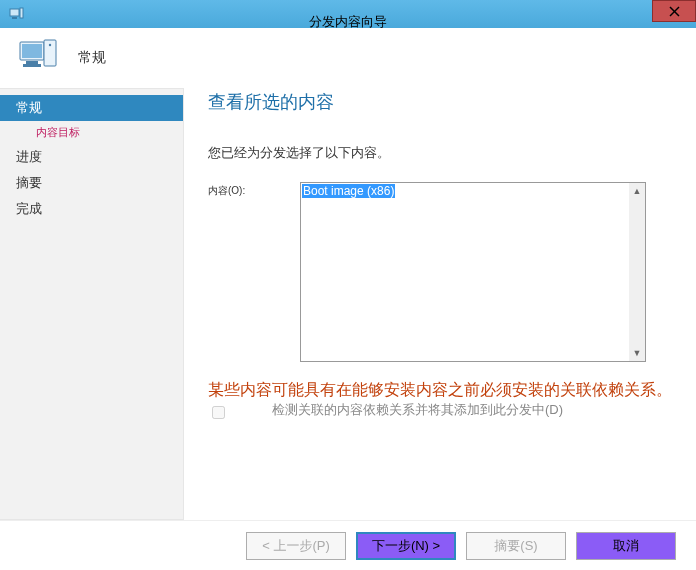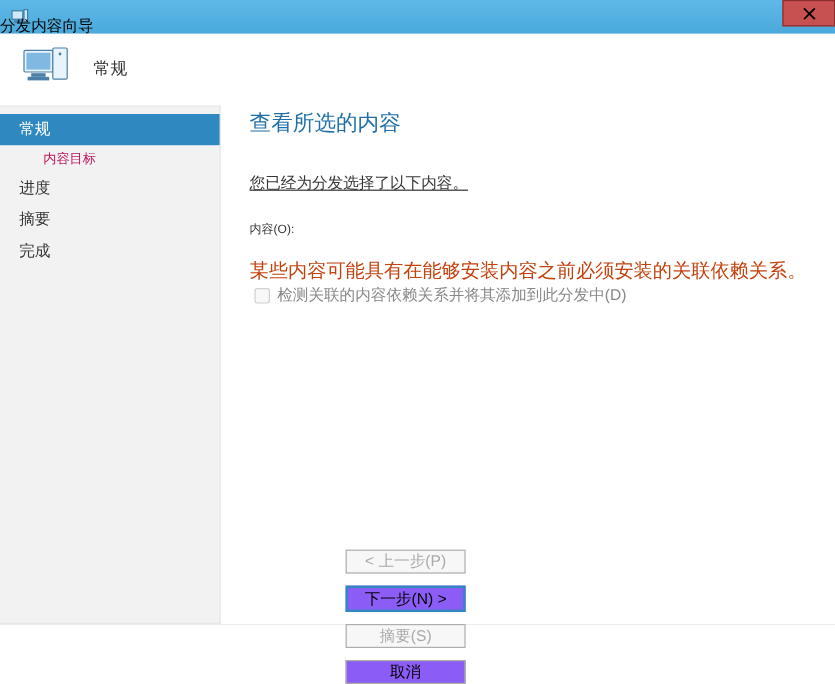--- a/index.html
+++ b/index.html
@@ -1,49 +1,49 @@
 <!DOCTYPE html>
 <html><head>
 <meta charset="utf-8">
 <style>
 * { box-sizing: border-box; margin: 0; padding: 0; font-family: "Microsoft YaHei", "SimSun", Arial, sans-serif; }
 html, body { width: 696px; height: 570px; background: #fff; overflow: hidden; }
 
 .titlebar { height: 28px; background: linear-gradient(#5fb9e8, #4aa9db); display: flex; align-items: center; position: relative; }
 .titlebar-icon { width: 24px; height: 24px; margin-left: 4px; display: flex; align-items: center; justify-content: center; }
-.titlebar-title { position: absolute; left: 0; right: 0; text-align: left; color: #000; font-size: 13px; margin-top: 16px; }
+.titlebar-title { position: absolute; left: 0; right: 0; text-align: center; color: #000; font-size: 13px; margin-top: 16px; }
 .titlebar-close { position: absolute; right: 0; top: 0; width: 44px; height: 22px; background: #c75050; border: 1px solid #8b2e2e; display: flex; align-items: center; justify-content: center; cursor: pointer; }
 .titlebar-close svg { stroke: #000; stroke-width: 1.5; }
 
 .header { height: 60px; display: flex; align-items: center; padding-left: 16px; background: #fff; }
 .header-icon { width: 44px; height: 44px; margin-right: 18px; }
 .header-label { font-size: 14px; color: #333; }
 
 .body { display: flex; height: 432px; }
 
 .sidebar { width: 184px; background: #f2f2f2; border: 1px solid #e6e6e6; border-left: none; padding-top: 6px; }
 .nav-item { padding: 4px 8px 4px 16px; font-size: 13px; color: #333; cursor: pointer; }
 .nav-item.active { background: #2f88bf; color: #fff; }
 .nav-subitem { padding: 4px 8px 4px 36px; font-size: 11px; color: #be185d; cursor: pointer; }
 
 .content { flex: 1; padding: 2px 20px 2px 24px; position: relative; }
 .page-title { color: #1e6fa8; font-size: 18px; font-weight: normal; margin-top: 0px; margin-bottom: 30px; }
-.subtext { font-size: 13px; color: #333; margin-bottom: 20px; text-decoration: underline; }
+.subtext { font-size: 13px; color: #333; margin-bottom: 20px; }
 .form-row { display: flex; align-items: flex-start; }
 .form-label { width: 92px; font-size: 10px; color: #333; padding-top: 2px; }
 .content-list { width: 346px; height: 180px; border: 1px solid #999; background: #fff; position: relative; overflow: hidden; }
 .content-list-inner { position: absolute; left: 0; top: 0; right: 16px; bottom: 0; padding: 1px; font-family: "SimSun", monospace; font-size: 12px; }
 .selected-item { background: #3399ff; color: #fff; display: inline-block; padding: 0 1px; }
 .scrollbar { position: absolute; right: 0; top: 0; bottom: 0; width: 16px; background: #f0f0f0; display: flex; flex-direction: column; justify-content: space-between; }
 .scroll-btn { width: 16px; height: 16px; display: flex; align-items: center; justify-content: center; font-size: 9px; color: #666; cursor: pointer; }
 .depnote { font-size: 16px; color: #c2410c; margin-top: 18px; margin-bottom: 0; }
-.check-row { display: flex; align-items: center; font-size: 13px; color: #888; margin-left: 4px; }
+.check-row { display: flex; align-items: flex-end; font-size: 13px; color: #888; margin-left: 4px; gap: 41px; }
 .check-row input { margin-right: 6px; }
 
-.footer { height: 50px; display: flex; align-items: center; justify-content: flex-end; padding-right: 20px; gap: 10px; border-top: 1px solid #eee; flex-direction: column; }
+.footer { height: 50px; display: flex; align-items: center; justify-content: flex-end; padding-right: 20px; gap: 10px; border-top: 1px solid #eee; }
 .footer button { min-width: 100px; height: 28px; font-size: 13px; border: 1px solid #adadad; background: #8b5cf6; padding: 0 12px; cursor: pointer; }
 .footer button.default { border: 2px solid #2f88bf; }
 .footer button:disabled { color: #aaa; background: #f7f7f7; cursor: default; }
 </style>
 </head>
 <body>
 
 <div class="titlebar">
   <div class="titlebar-icon">
     <svg width="16" height="16" viewBox="0 0 16 16">
@@ -82,20 +82,29 @@
     <div class="nav-item">进度</div>
     <div class="nav-item">摘要</div>
     <div class="nav-item">完成</div>
   </div>
 
   <div class="content">
     <div class="page-title">查看所选的内容</div>
     <div class="subtext">您已经为分发选择了以下内容。</div>
     <div class="form-row">
       <div class="form-label">内容(O):</div>
+      <div class="content-list">
+        <div class="content-list-inner">
+          <span class="selected-item">Boot image (x86)</span>
+        </div>
+        <div class="scrollbar">
+          <div class="scroll-btn">▲</div>
+          <div class="scroll-btn">▼</div>
+        </div>
+      </div>
     </div>
     <div class="depnote">某些内容可能具有在能够安装内容之前必须安装的关联依赖关系。</div>
     <label class="check-row">
       <input type="checkbox" disabled="" style="">
       <span>检测关联的内容依赖关系并将其添加到此分发中(D)</span>
     </label>
   </div>
 </div>
 
 <div class="footer">

